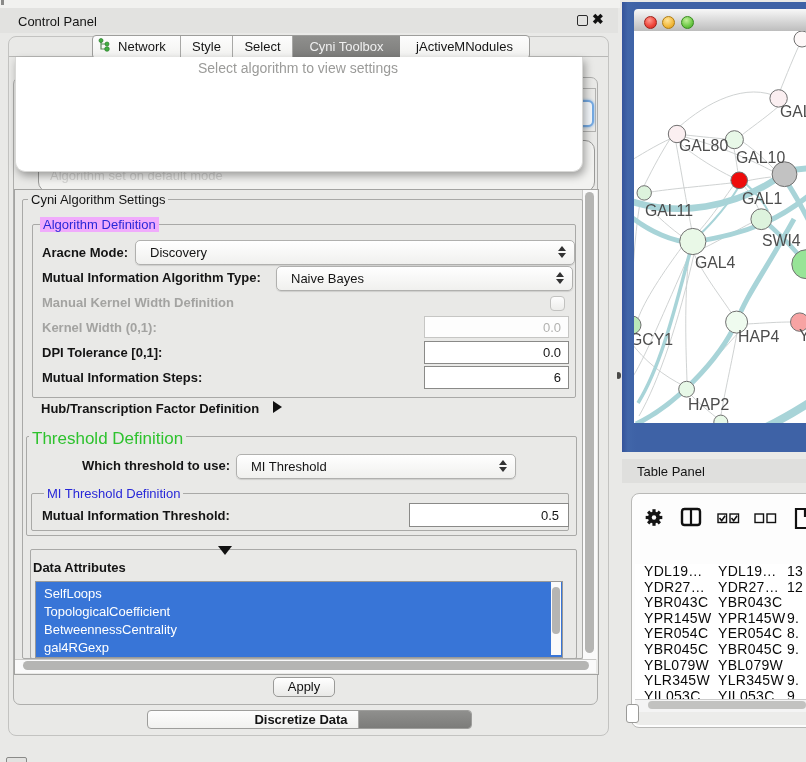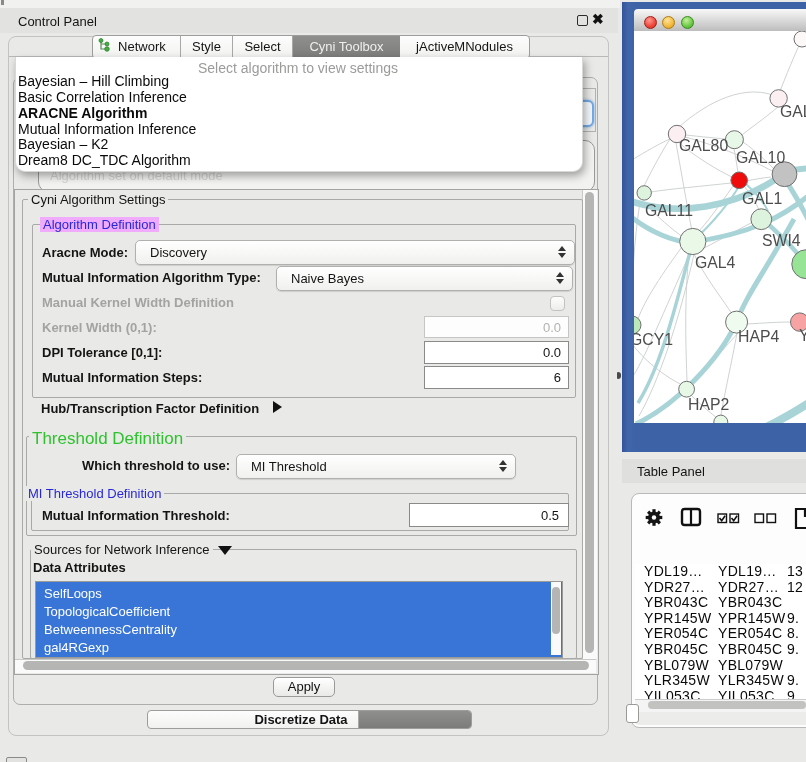--- a/index.html
+++ b/index.html
@@ -83,27 +83,26 @@
       <span class="carr"></span>
     </div>
 
 <div class="ab b13" style="left:41px;top:401px;">Hub/Transcription Factor Definition</div>
 <div class="ab" style="left:273px;top:401px;width:0;height:0;border-left:9px solid #111;border-top:6px solid transparent;border-bottom:6px solid transparent;"></div>
 
 <div class="ab" style="left:26px;top:436px;width:549px;height:98px;border:1px solid #a9a9a7;border-radius:2px;"></div>
 <div class="ab" style="left:29px;top:429px;background:#e9e9e7;padding:0 3px;font-size:17px;color:#2ec22e;">Threshold Definition</div>
 
 <div class="ab" style="left:31px;top:493px;width:536px;height:36px;border:1px solid #a9a9a7;border-radius:2px;"></div>
-<div class="ab" style="left:25px;top:486px;background:#e9e9e7;padding:0 3px;font-size:13px;color:#2828d8;">MI Threshold Definition</div>
+<div class="ab" style="left:44px;top:486px;background:#e9e9e7;padding:0 3px;font-size:13px;color:#2828d8;">MI Threshold Definition</div>
 <div class="ab b13" style="left:42px;top:508px;">Mutual Information Threshold:</div>
 <div class="ab" style="left:409px;top:503px;width:158px;height:22px;border:1px solid #8a8a88;background:#fff;"></div>
 <div class="ab n13" style="left:409px;top:508px;width:150px;text-align:right;">0.5</div>
 
 <div class="ab" style="left:30px;top:549px;width:545px;height:108px;border:1px solid #a9a9a7;border-radius:2px;"></div>
-<div class="ab n13" style="left:31px;top:542px;background:#e9e9e7;padding:0 3px;">Sources for Network Inference</div>
 <div class="ab" style="left:218px;top:546px;width:0;height:0;border-top:9px solid #111;border-left:7.5px solid transparent;border-right:7.5px solid transparent;"></div>
 <div class="ab b13" style="left:33px;top:560px;">Data Attributes</div>
 
 <div class="ab" style="left:35px;top:581px;width:526px;height:75px;border:1px solid #9a9a98;background:#3875d7;"></div>
 <div class="ab" style="left:551px;top:582px;width:10px;height:73px;background:#fafafa;"></div>
 <div class="ab" style="left:552px;top:587px;width:8px;height:47px;background:#b5b5b3;border-radius:4px;"></div>
 <div class="ab" style="left:44px;top:585px;font-size:13px;color:#fff;line-height:17.9px;">SelfLoops<br>TopologicalCoefficient<br>BetweennessCentrality<br>gal4RGexp</div>
 
 <div class="ab" style="left:273px;top:677px;width:60px;height:17px;border:1px solid #9a9a98;border-radius:5px;background:linear-gradient(#ffffff,#e9e9e7);text-align:center;font-size:13px;color:#111;padding-top:1px;">Apply</div>
 
@@ -122,21 +121,20 @@
 </div>
 <svg class="ab" style="left:98px;top:38px;" width="14" height="15" viewBox="0 0 14 15">
   <path d="M3 3 L3 11 L8 11 M3 6 L8 6" stroke="#5a8a5a" stroke-width="1.2" fill="none"></path>
   <circle cx="3" cy="2.5" r="2" fill="#3faf3f" stroke="#2a7a2a" stroke-width="0.7"></circle>
   <circle cx="9" cy="6" r="2" fill="#3faf3f" stroke="#2a7a2a" stroke-width="0.7"></circle>
   <circle cx="9" cy="11" r="2.3" fill="#3faf3f" stroke="#2a7a2a" stroke-width="0.7"></circle>
 </svg>
 
 <div class="ab" style="left:15px;top:57px;width:566px;height:114px;background:#fff;border:1px solid #d8d8d6;border-top:none;border-radius:0 0 10px 10px;box-shadow:2px 4px 9px rgba(0,0,0,0.35);"></div>
 <div class="ab" style="left:15px;top:60px;width:566px;text-align:center;font-size:14px;color:#9b9b99;">Select algorithm to view settings</div>
-<div class="ab" style="left:18px;top:74px;font-size:14px;color:#0a0a0a;line-height:15.85px;">Bayesian – Hill Climbing<br>Basic Correlation Inference<br><b>ARACNE Algorithm</b><br>Mutual Information Inference<br>Bayesian – K2<br>Dream8 DC_TDC Algorithm</div>
 
 <div class="ab" style="left:6px;top:757px;width:19px;height:10px;border:1px solid #8a8a88;border-radius:2px;background:#e2e2e0;"></div>
 
 <div class="ab" style="left:617px;top:372px;width:4px;height:7px;background:#4a4a48;border-radius:1px 3px 3px 1px;"></div>
 
 <div class="ab" style="left:622px;top:2px;width:184px;height:450px;background:linear-gradient(90deg,#34539a 0,#4166a9 6px,#3e62a6 14px);"></div>
 <div class="ab" style="left:634px;top:9px;width:172px;height:22px;background:linear-gradient(#f8f8f8,#bdbdbd);border-bottom:1px solid #787878;border-radius:4px 0 0 0;"></div>
 <div class="ab tl" style="left:644px;top:16px;background:radial-gradient(circle at 40% 30%,#ff9a90,#ee4438 60%,#c62c22);border:1px solid #a02018;"></div>
 <div class="ab tl" style="left:662px;top:16px;background:radial-gradient(circle at 40% 30%,#ffe49a,#f2b93c 60%,#d3921a);border:1px solid #b07c10;"></div>
 <div class="ab tl" style="left:681px;top:16px;background:radial-gradient(circle at 40% 30%,#c2f09a,#6cc846 60%,#44a026);border:1px solid #378c1e;"></div>

